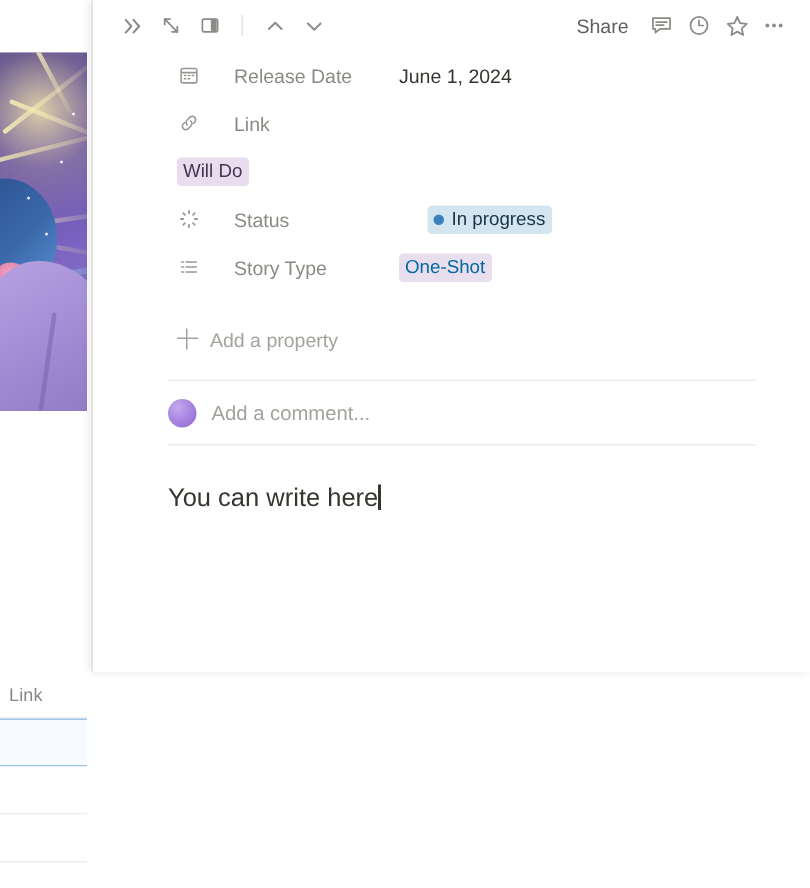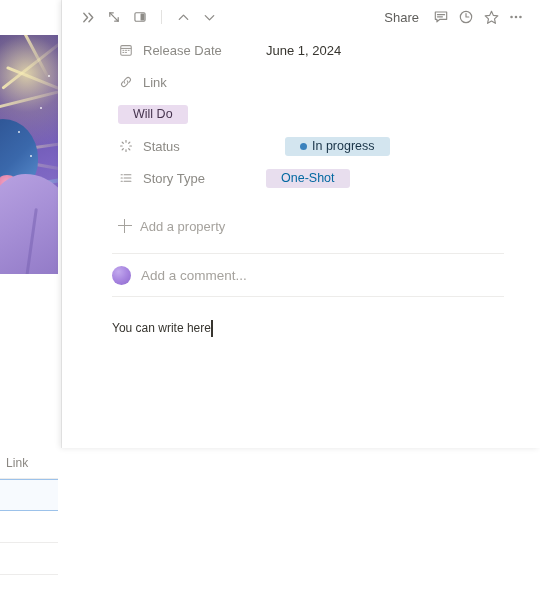--- a/index.html
+++ b/index.html
@@ -182,21 +182,21 @@
 
   .prop-row {
     display: flex;
     align-items: center;
     height: 32px;
     cursor: pointer;
   }
   .prop-name {
     display: flex;
     align-items: center;
-    gap: 10px;
+    gap: 23px;
     width: 148px;
     flex-shrink: 0;
     padding: 0 6px;
     border-radius: 4px;
     height: 26px;
     color: #918f8a;
   }
   .prop-icon {
     width: 15px; height: 15px;
     display: flex; align-items: center; justify-content: center;
@@ -220,21 +220,21 @@
     font-size: 13px;
     color: #37352f;
   }
   .prop-value.empty { color: #aeaca7; }
 
   .pill {
     display: inline-flex;
     align-items: center;
     gap: 5px;
     height: 19px;
-    padding: 0 15px;
+    padding: 0 4px;
     border-radius: 3px;
     font-size: 12.5px;
     line-height: 1;
     white-space: nowrap;
   }
   .pill-dot {
     width: 7px; height: 7px;
     border-radius: 50%;
     flex-shrink: 0;
   }
@@ -286,21 +286,21 @@
     flex-shrink: 0;
   }
   .comment-placeholder {
     font-size: 13.5px;
     color: #a5a29d;
   }
 
   
   .page-body {
     margin-top: 22px;
-    font-size: 12px;
+    font-size: 17px;
     color: #37352f;
     line-height: 1.5;
     position: relative;
     display: inline-flex;
     align-items: center;
   }
   .caret {
     display: inline-block;
     width: 1.6px;
     height: 17px;

